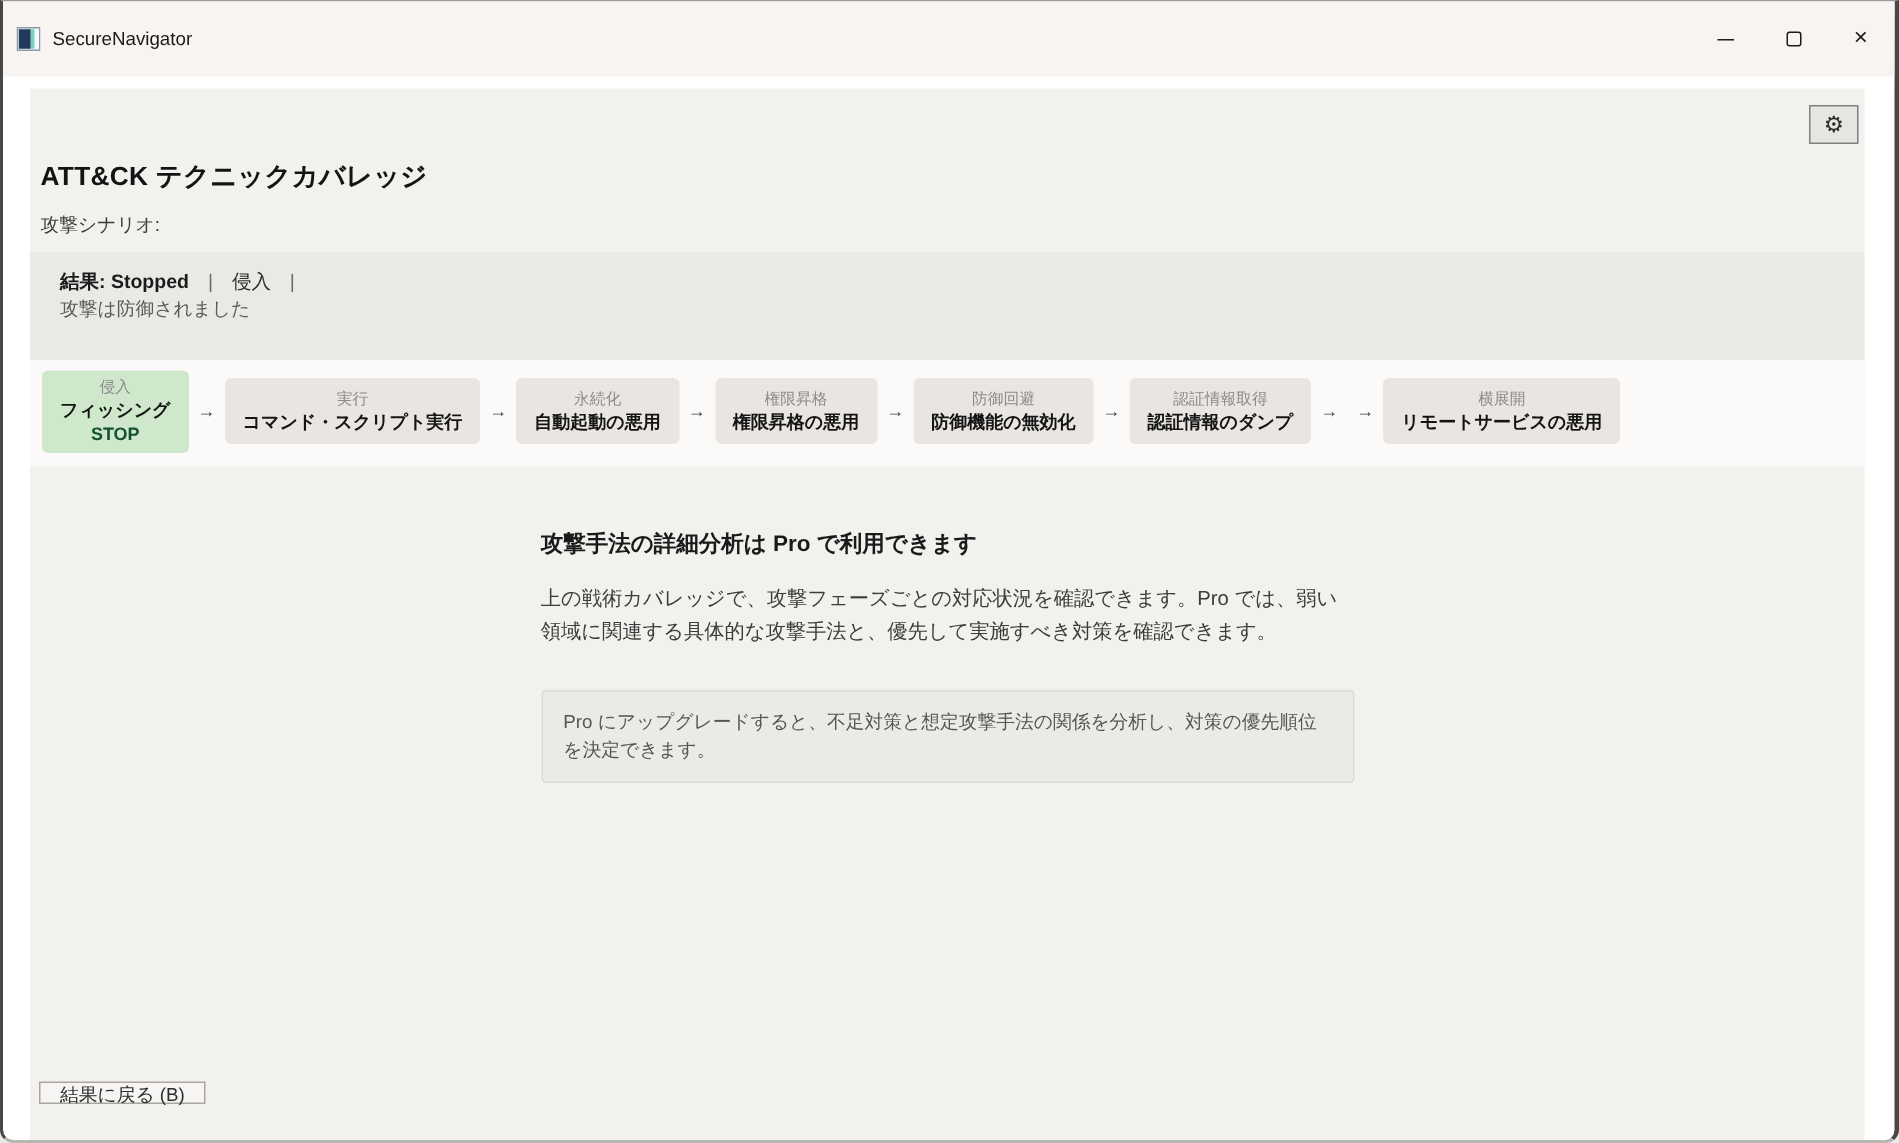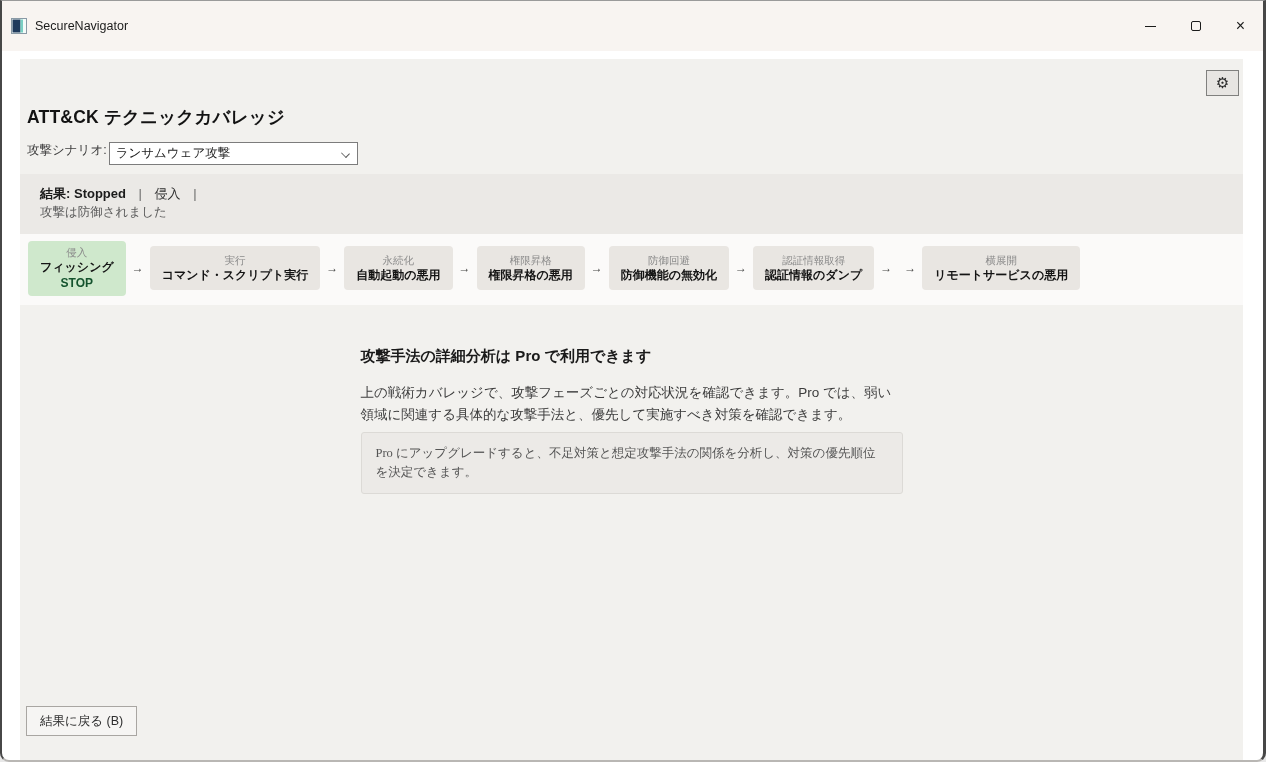--- a/index.html
+++ b/index.html
@@ -54,21 +54,21 @@
     border:1px solid #7c7c7c; display:flex; align-items:center;
   }
   .scenario-value { font-size:12.5px; color:#1b1b1b; padding-left:6px; }
   .select-chevron {
     position:absolute; right:8px; top:7px; width:7px; height:7px;
     border-right:1.3px solid #5a5a5a; border-bottom:1.3px solid #5a5a5a;
     transform:rotate(45deg) scale(1,0.8);
   }
 
   
-  .result-bar { margin-top:9px; background:#ebe9e6; padding:11px 0 13px 20px; }
+  .result-bar { margin-top:9px; background:#ebe9e6; padding:11px 0 25px 20px; }
   .result-line { font-size:13px; color:#1b1b1b; }
   .result-label, .result-status { font-weight:bold; }
   .result-sep { color:#6b6b6b; margin:0 9px; font-weight:normal; }
   .result-stage { color:#2e2e2e; }
   .result-message { margin-top:1px; font-size:12.5px; color:#5a5a5a; }
 
   
   .chain {
     background:#fbfaf9; padding:7px 0 9px 8px; display:flex; align-items:center;
     overflow:hidden; white-space:nowrap;
@@ -82,27 +82,27 @@
   .step .technique { font-size:12px; font-weight:bold; color:#141414; line-height:1.35; }
   .step .stop { font-size:12px; font-weight:bold; color:#14532d; line-height:1.35; }
   .step.stopped { background:#cfe8cc; }
   .chain .arrow { font-size:12px; color:#444444; margin:0 6px; flex:0 0 auto; }
 
   
   .content { width:542px; margin:42px auto 0; }
   .content-heading { font-size:15px; font-weight:bold; color:#1a1a1a; }
   .content-paragraph { margin-top:16px; font-size:13.5px; color:#3c3c3c; line-height:1.65; }
   .note-box {
-    margin-top:6px; background:#eceae7; border:1px solid #dcdad6; border-radius:3px;
-    padding:11px 14px; font-size:12.5px; color:#555555; line-height:1.5;font-family:Liberation Serif, serif;
+    margin-top:28px; background:#eceae7; border:1px solid #dcdad6; border-radius:3px;
+    padding:11px 14px; font-size:12.5px; color:#555555; line-height:1.5;
   }
 
   
   .back-btn {
-    position:absolute; left:6px; bottom:28px; min-width:96px; height:30px;
+    position:absolute; left:6px; bottom:28px; min-width:96px; height:15px;
     background:#f6f5f3; border:1px solid #a9a6a2; font-size:12.5px; color:#2e2e2e;
     padding:0 13px; font-family:inherit;
   }
 </style>
 </head>
 <body>
 
 <div class="window">
 
   <div class="titlebar">
@@ -128,24 +128,20 @@
     <div class="panel">
 
       <button class="gear-btn">
         <span>⚙</span>
       </button>
 
       <h1 class="panel-title">ATT&amp;CK テクニックカバレッジ</h1>
 
       <div class="scenario-row">
         <span class="scenario-label">攻撃シナリオ:</span>
-        <div class="scenario-select">
-          <span class="scenario-value">ランサムウェア攻撃</span>
-          <span class="select-chevron"></span>
-        </div>
       </div>
 
       <div class="result-bar">
         <div class="result-line">
           <span class="result-label">結果:</span>
           <span class="result-status">Stopped</span>
           <span class="result-sep">|</span>
           <span class="result-stage">侵入</span>
           <span class="result-sep">|</span>
         </div>

